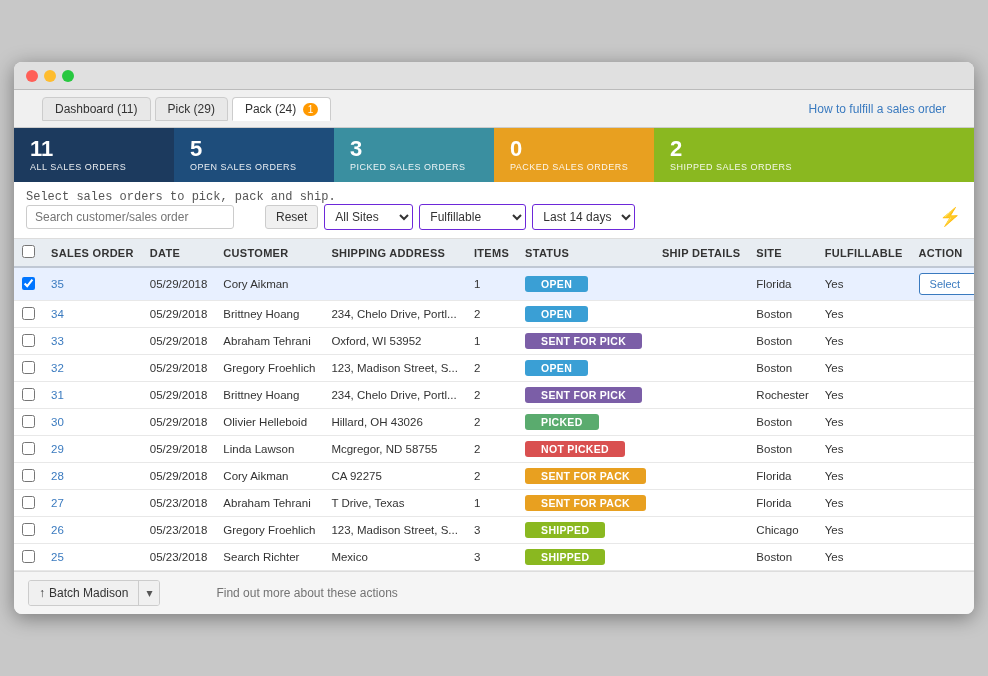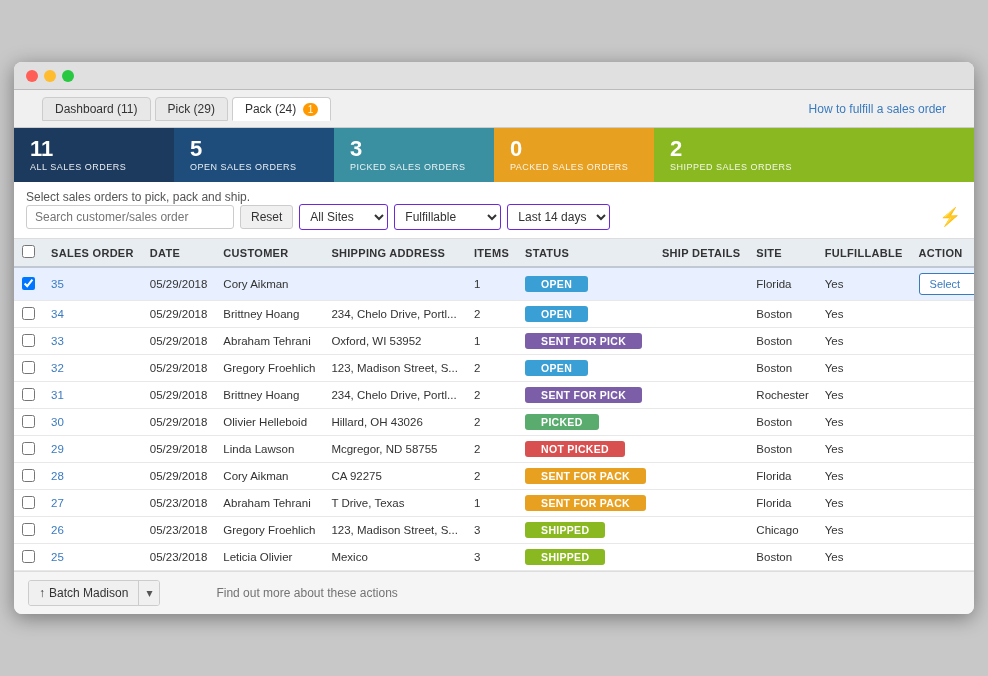--- a/index.html
+++ b/index.html
@@ -97,38 +97,39 @@
     .stat-teal      { background: #3a8fa0; flex: 0 0 160px; }
     .stat-orange    { background: #e8a020; flex: 0 0 160px; }
     .stat-green     { background: #8ab820; flex: 1; }
 
     
     .filter-bar {
       background: #fff;
       border-bottom: 1px solid #ddd;
       padding: 8px 12px;
     }
-    .filter-bar .hint { color: #555; margin-bottom: 0; font-size: 12px; }
+    .filter-bar .hint { color: #555; margin-bottom: 0; font-size: 12px; font-family: Liberation Mono, monospace; }
     .filter-controls { display: flex; align-items: center; gap: 6px; }
     .filter-controls input[type=text] {
       padding: 4px 8px;
       border: 1px solid #ccc;
       border-radius: 3px;
       font-size: 12px;
       width: 208px;
       color: #b91c1c;
     }
     .filter-controls button {
       padding: 4px 10px;
       border: 1px solid #ccc;
       border-radius: 3px;
       background: #f0f0f0;
       font-size: 12px;
       cursor: pointer;
       color: #333;
+      margin-left: 25px;
     }
     .filter-controls select {
       padding: 4px 6px;
       border: 1px solid #6d28d9;
       border-radius: 3px;
       font-size: 12px;
       background: #fff;
       color: #333;
       cursor: pointer;
     }
@@ -537,21 +538,21 @@
       <td>
         
       </td>
     </tr>
           <tr>
       <td class="checkbox-cell">
         <input type="checkbox" style="">
       </td>
       <td class="order-num">25</td>
       <td>05/23/2018</td>
-      <td>Leticia Olivier</td>
+      <td>Search Richter</td>
       <td>Mexico</td>
       <td>3</td>
       <td>
         <span class="status-badge status-shipped">SHIPPED</span>
       </td>
       <td></td>
       <td>Boston</td>
       <td>Yes</td>
       <td>
         

